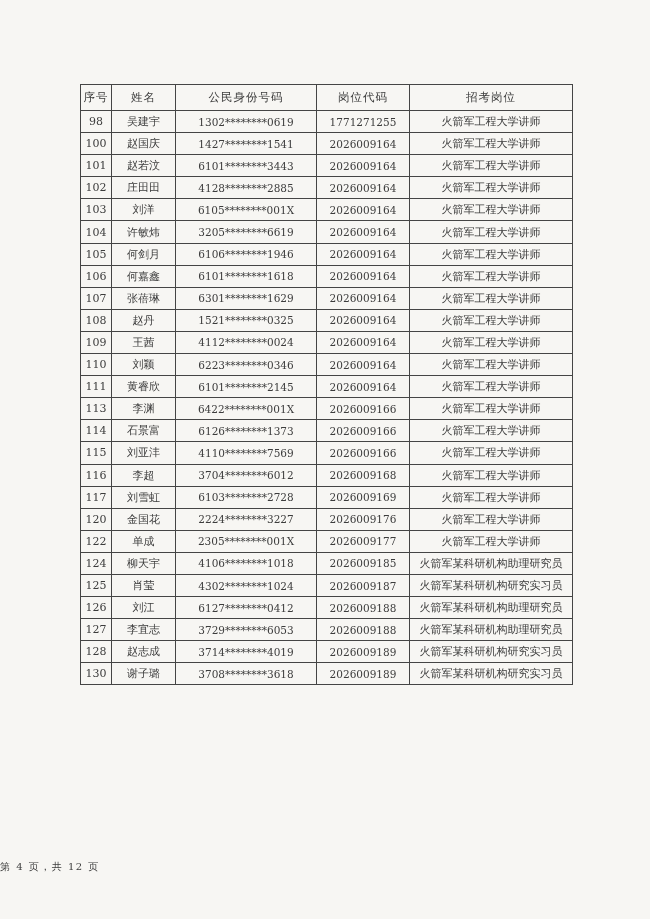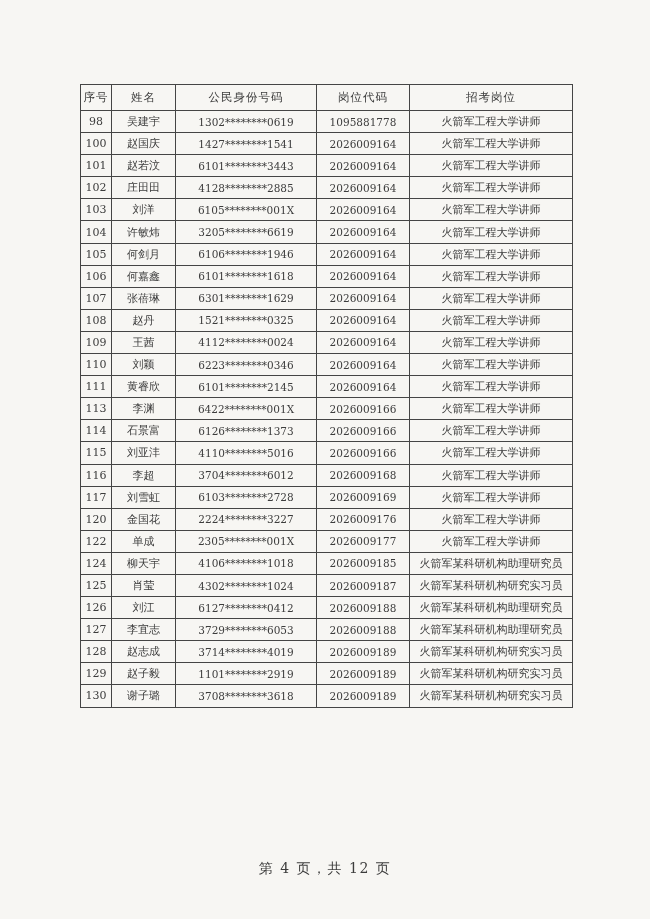--- a/index.html
+++ b/index.html
@@ -55,22 +55,22 @@
   }
   table.roster td.cell-id-number,
   table.roster td.cell-job-code {
     font-size: 10.5px;
   }
   .page-footer {
     position: absolute;
     left: 0;
     top: 860px;
     width: 100%;
-    text-align: center;
-    font-size: 14px;
+    text-align: left;
+    font-size: 10px;
     letter-spacing: 1.5px;
     color: #3c3c3c;
   }
 </style>
 </head>
 <body>
 
 <div class="page">
 
   <table class="roster">
@@ -88,21 +88,21 @@
           <th>公民身份号码</th>
           <th>岗位代码</th>
           <th>招考岗位</th>
         </tr>
     </thead>
     <tbody>
         <tr>
           <td class="cell-row-index">98</td>
           <td class="cell-name">吴建宇</td>
           <td class="cell-id-number">1302********0619</td>
-          <td class="cell-job-code">1095881778</td>
+          <td class="cell-job-code">1771271255</td>
           <td class="cell-job-title">火箭军工程大学讲师</td>
         </tr>
         <tr>
           <td class="cell-row-index">100</td>
           <td class="cell-name">赵国庆</td>
           <td class="cell-id-number">1427********1541</td>
           <td class="cell-job-code">2026009164</td>
           <td class="cell-job-title">火箭军工程大学讲师</td>
         </tr>
         <tr>
@@ -192,21 +192,21 @@
         <tr>
           <td class="cell-row-index">114</td>
           <td class="cell-name">石景富</td>
           <td class="cell-id-number">6126********1373</td>
           <td class="cell-job-code">2026009166</td>
           <td class="cell-job-title">火箭军工程大学讲师</td>
         </tr>
         <tr>
           <td class="cell-row-index">115</td>
           <td class="cell-name">刘亚沣</td>
-          <td class="cell-id-number">4110********5016</td>
+          <td class="cell-id-number">4110********7569</td>
           <td class="cell-job-code">2026009166</td>
           <td class="cell-job-title">火箭军工程大学讲师</td>
         </tr>
         <tr>
           <td class="cell-row-index">116</td>
           <td class="cell-name">李超</td>
           <td class="cell-id-number">3704********6012</td>
           <td class="cell-job-code">2026009168</td>
           <td class="cell-job-title">火箭军工程大学讲师</td>
         </tr>
@@ -260,27 +260,20 @@
           <td class="cell-job-title">火箭军某科研机构助理研究员</td>
         </tr>
         <tr>
           <td class="cell-row-index">128</td>
           <td class="cell-name">赵志成</td>
           <td class="cell-id-number">3714********4019</td>
           <td class="cell-job-code">2026009189</td>
           <td class="cell-job-title">火箭军某科研机构研究实习员</td>
         </tr>
         <tr>
-          <td class="cell-row-index">129</td>
-          <td class="cell-name">赵子毅</td>
-          <td class="cell-id-number">1101********2919</td>
-          <td class="cell-job-code">2026009189</td>
-          <td class="cell-job-title">火箭军某科研机构研究实习员</td>
-        </tr>
-        <tr>
           <td class="cell-row-index">130</td>
           <td class="cell-name">谢子璐</td>
           <td class="cell-id-number">3708********3618</td>
           <td class="cell-job-code">2026009189</td>
           <td class="cell-job-title">火箭军某科研机构研究实习员</td>
         </tr>
       </tbody>
   </table>
 
   <div class="page-footer">第 4 页，共 12 页</div>

